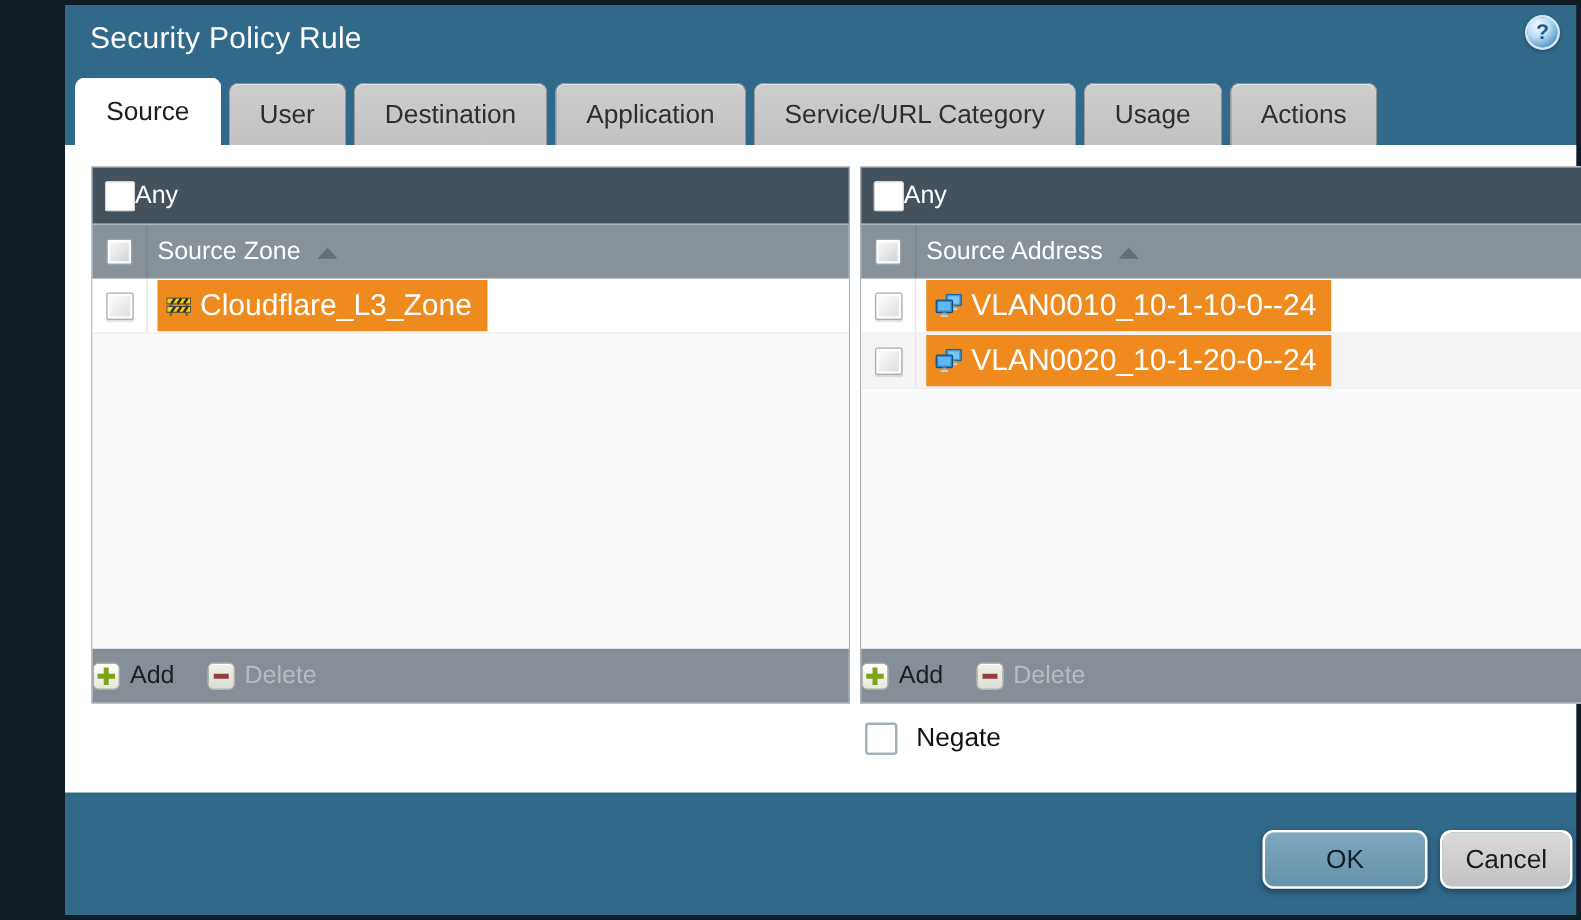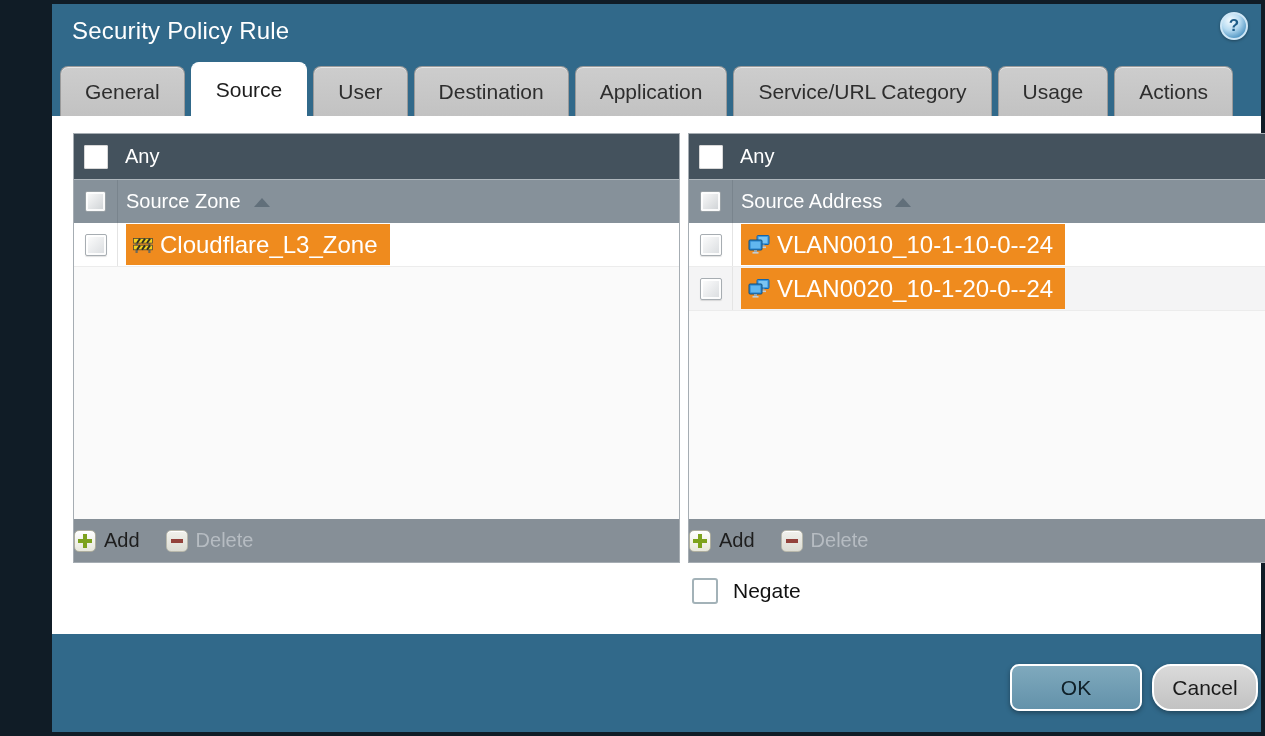--- a/index.html
+++ b/index.html
@@ -22,21 +22,21 @@
       font-size:21px; color:#2e2e2e; cursor:pointer; box-shadow:inset 0 1px 0 #e6e6e6; }
   .tab.active { height:54px; background:#ffffff; border-color:#ffffff; color:#1d1d1d; box-shadow:none; z-index:3; }
 
   
   .content { position:absolute; top:112px; left:0; right:0; height:518px; background:#ffffff; z-index:1; }
 
   .panel { position:absolute; top:17px; height:430px; border:1px solid #a6adb3; display:flex; flex-direction:column; background:#fafafa; }
   .panel.left  { left:21px;  width:607px; }
   .panel.right { left:636px; width:600px; }
 
-  .any-bar { height:45px; background:#44525d; display:flex; align-items:center; padding-left:10px; gap:17px;
+  .any-bar { height:45px; background:#44525d; display:flex; align-items:center; padding-left:10px; 
       color:#ffffff; font-size:20px; flex:0 0 auto; }
   .col-header { height:44px; background:#86919a; border-top:1px solid #aeb6bc; display:flex; align-items:center;
       color:#ffffff; font-size:20px; flex:0 0 auto; }
   .cb-cell { width:44px; display:flex; justify-content:center; align-items:center; align-self:stretch; flex:0 0 auto; }
   .col-header .cb-cell { border-right:1px solid #79848d; }
   .sort-arrow { width:0; height:0; border-left:8px solid transparent; border-right:8px solid transparent;
       border-bottom:9px solid #616f7a; margin-left:13px; margin-top:2px; }
 
   .list { flex:1 1 auto; background:#fafafa; overflow:hidden; }
   .row { height:44px; display:flex; align-items:center; border-bottom:1px solid #ececec; }
@@ -70,39 +70,38 @@
   .cb-negate { width:26px; height:26px; background:#ffffff; border:2px solid #a3b2b8; border-radius:3px; }
 
   .negate-row { position:absolute; top:462px; left:640px; display:flex; align-items:center; gap:15px; }
   .negate-label { font-size:21px; color:#111111; }
 
   
   .btn { position:absolute; height:47px; border-radius:9px; border:2px solid #ffffff; font-size:21px;
       display:flex; align-items:center; justify-content:center; cursor:pointer;
       box-shadow:0 2px 5px rgba(0,0,0,.35); font-family:"Liberation Sans", sans-serif; }
   .btn-ok { left:958px; top:660px; width:132px; background:linear-gradient(#7fa9bd,#6392aa); color:#0f2028; }
-  .btn-cancel { left:1100px; top:660px; width:106px; background:linear-gradient(#dadada,#c2c2c2); color:#1b1b1b;border-radius:19px; }
+  .btn-cancel { left:1100px; top:660px; width:106px; background:linear-gradient(#dadada,#c2c2c2); color:#1b1b1b; }
 
   .icon-svg { display:block; flex:0 0 auto; }
 </style>
 </head>
 <body>
 
 <div class="frame">
   <div class="dialog">
 
     <div class="titlebar">
       <div class="title">Security Policy Rule</div>
       <div class="help-btn">
         <span>?</span>
       </div>
     </div>
 
     <div class="tabs">
-      <div class="tab">General</div>
       <div class="tab active">Source</div>
       <div class="tab">User</div>
       <div class="tab">Destination</div>
       <div class="tab">Application</div>
       <div class="tab">Service/URL Category</div>
       <div class="tab">Usage</div>
       <div class="tab">Actions</div>
     </div>
 
     <div class="content">

